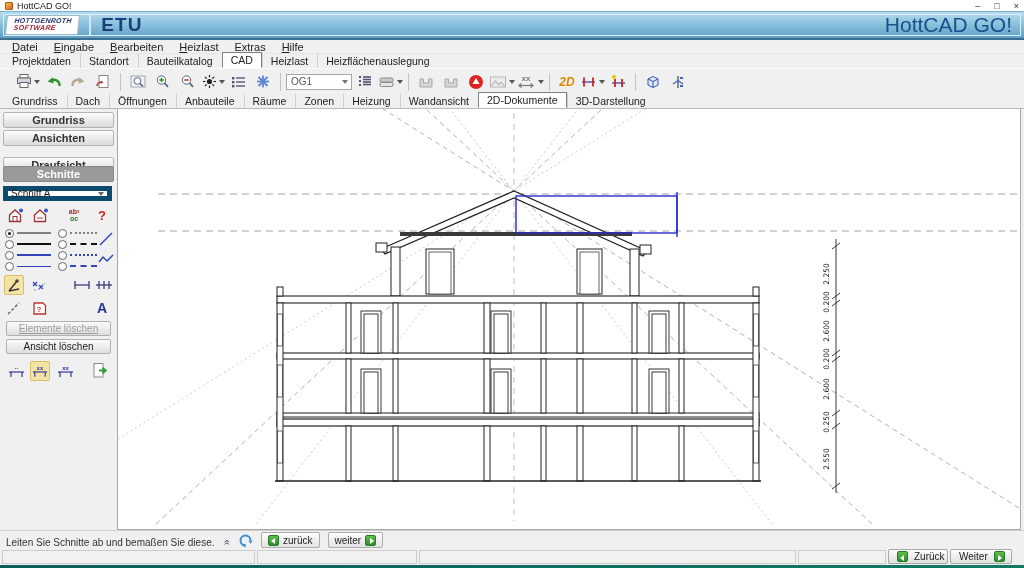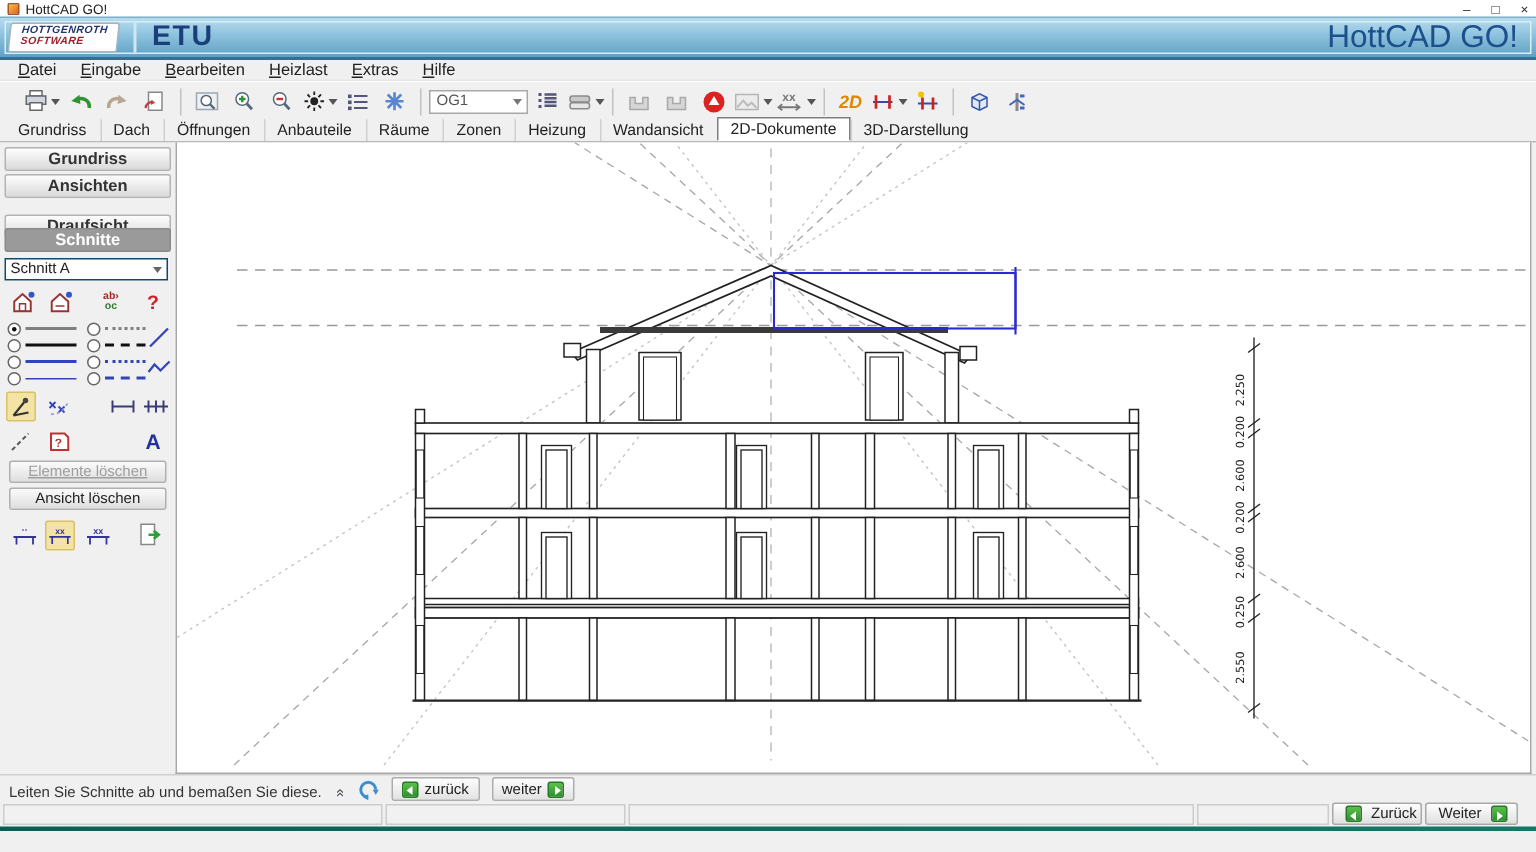--- a/index.html
+++ b/index.html
@@ -46,21 +46,21 @@
   .txticon2d { font-weight:bold; font-size:12px; color:#dd8800; font-style:italic; }
 
   
   .bodyrow { display:flex; height:421px; }
   .sidebar { position:relative; width:117px; background:#f0f0f0; flex:0 0 117px; }
   .canvaswrap { position:relative; flex:1; margin-right:3px; background:#fff; border:1px solid #a8a8a8; border-top:none; }
   .canvaswrap svg { display:block; }
 
   .sbtn { position:absolute; left:3px; width:111px; height:16px; text-align:center; line-height:15px; font-weight:bold; font-size:11px; color:#333; background:linear-gradient(#fdfdfd,#dadada); border:1px solid #b3b3b3; border-radius:2px; cursor:default; }
   .sbtn.active { background:#9a9a9a; color:#fff; border-color:#8a8a8a; }
-  .side-combo { position:absolute; left:3px; top:77px; width:109px; height:15px; background:#fff; border:1px solid #0c4a6e; display:flex; align-items:center; font-size:10px; padding-left:3px; }
+  .side-combo { position:absolute; left:3px; top:77px; width:109px; height:15px; background:#fff; border:5px solid #0c4a6e; display:flex; align-items:center; font-size:10px; padding-left:3px; }
   .side-combo .caret { margin-left:auto; margin-right:3px; border-top-color:#666; }
   .sicon { position:absolute; width:20px; height:20px; display:flex; align-items:center; justify-content:center; cursor:default; }
   .sicon.hl { background:#f3e3a4; border:1px solid #d9c069; border-radius:2px; }
   .abocicon { font-size:7px; font-weight:bold; line-height:1; color:#aa2222; text-align:center; }
   .abocicon .oc { color:#2a7a2a; }
   .qicon { color:#cc2222; font-weight:bold; font-size:13px; }
   .aicon { color:#223399; font-weight:bold; font-size:14px; }
   .lsrow { position:absolute; left:5px; width:92px; height:10px; display:flex; align-items:center; }
   .radio { width:9px; height:9px; border:1px solid #666; border-radius:50%; background:#fff; position:relative; flex:0 0 9px; }
   .radio.sel::after { content:""; position:absolute; left:2px; top:2px; width:3px; height:3px; background:#111; border-radius:50%; }
@@ -112,20 +112,28 @@
 
   <div class="menubar">
     <span class="menu-item">Datei</span>
     <span class="menu-item">Eingabe</span>
     <span class="menu-item">Bearbeiten</span>
     <span class="menu-item">Heizlast</span>
     <span class="menu-item">Extras</span>
     <span class="menu-item">Hilfe</span>
   </div>
 
+  <div class="tabstrip maintabs">
+    <span class="tab">Projektdaten</span>
+    <span class="tab">Standort</span>
+    <span class="tab">Bauteilkatalog</span>
+    <span class="tab active">CAD</span>
+    <span class="tab">Heizlast</span>
+    <span class="tab">Heizflächenauslegung</span>
+  </div>
 
   <div class="toolbar">
     <span class="tbtn">
       <svg width="16" height="15" viewBox="0 0 16 15">
           <rect x="4" y="0.5" width="8" height="3.5" fill="#fff" stroke="#666"></rect>
           <rect x="1.5" y="4" width="13" height="5.5" fill="#cfd6e0" stroke="#666"></rect>
           <rect x="4" y="8.5" width="8" height="5" fill="#fff" stroke="#666"></rect>
         </svg>
       <span class="caret"></span>
     </span>

